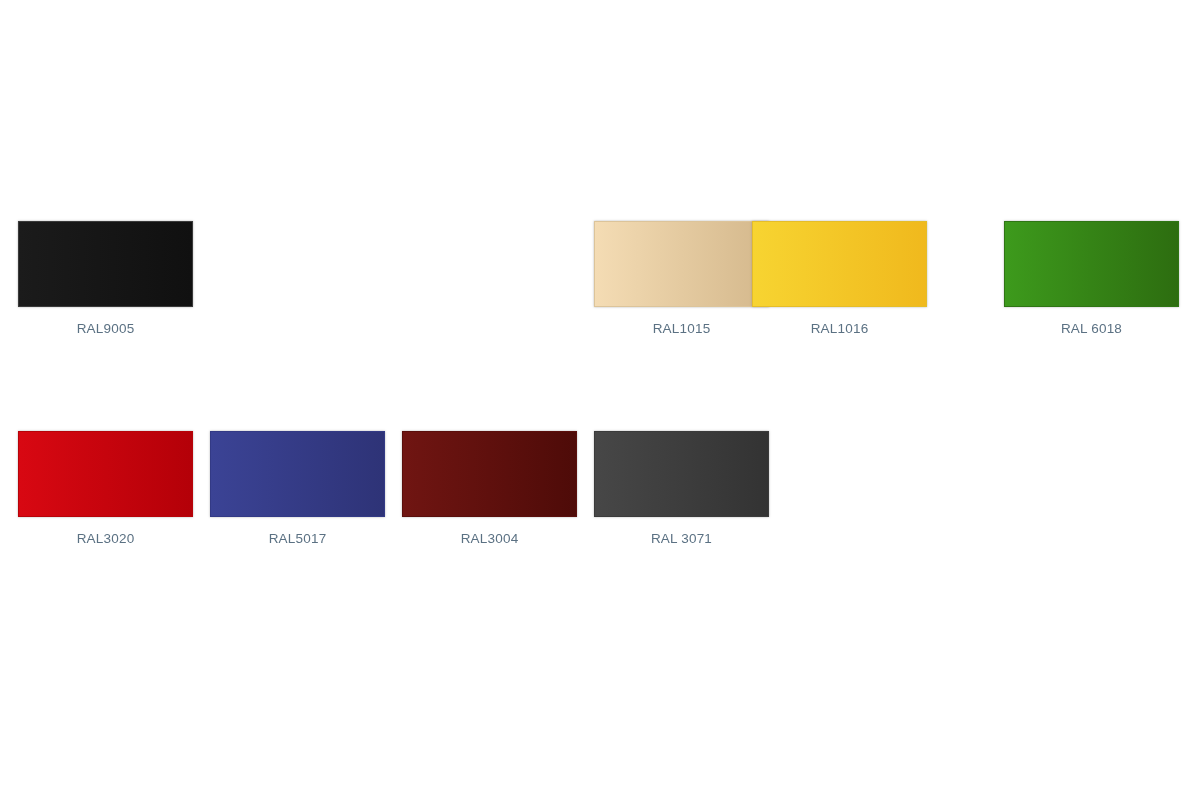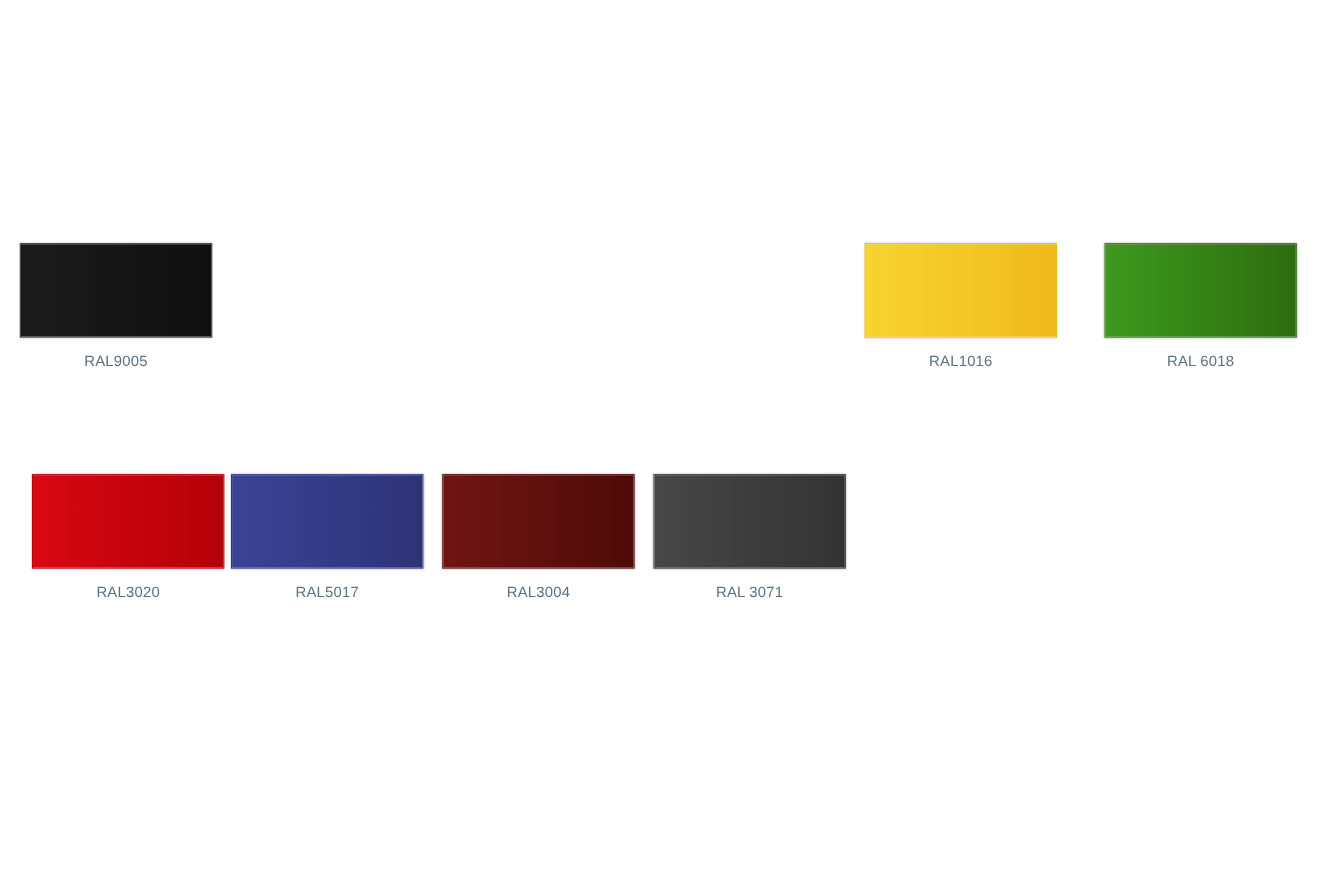--- a/index.html
+++ b/index.html
@@ -60,31 +60,35 @@
 </head>
 <body style="background: rgb(255, 255, 255);">
 
 <div id="swatch-board">
 
   <div class="swatch-row" id="swatch-row-1" style="top: 221px;">
       <div class="swatch-cell" style="left: 18px;">
         <div class="swatch-chip" style="background: linear-gradient(90deg, rgb(27, 27, 27) 0%, rgb(16, 16, 16) 100%); border: 1px solid rgb(58, 58, 58);"></div>
         <div class="swatch-label" style="color: rgb(91, 113, 131);">RAL9005</div>
       </div>
-      <div class="swatch-cell" style="left: 786px;">
+      <div class="swatch-cell" style="left: 594px;">
+        <div class="swatch-chip" style="background: linear-gradient(90deg, rgb(244, 220, 180) 0%, rgb(212, 184, 140) 100%); border: 1px solid rgb(220, 196, 154);"></div>
+        <div class="swatch-label" style="color: rgb(91, 113, 131);">RAL1015</div>
+      </div>
+      <div class="swatch-cell" style="left: 752px;">
         <div class="swatch-chip" style="background: linear-gradient(90deg, rgb(247, 212, 49) 0%, rgb(240, 185, 29) 100%); border: 1px solid rgb(229, 189, 40);"></div>
         <div class="swatch-label" style="color: rgb(91, 113, 131);">RAL1016</div>
       </div>
       <div class="swatch-cell" style="left: 968px; padding-left: 36px;">
         <div class="swatch-chip" style="background: linear-gradient(90deg, rgb(61, 154, 28) 0%, rgb(45, 109, 16) 100%); border: 1px solid rgb(47, 117, 20);"></div>
         <div class="swatch-label" style="color: rgb(91, 113, 131);">RAL 6018</div>
       </div>
     </div>
   <div class="swatch-row" id="swatch-row-2" style="top: 431px;">
-      <div class="swatch-cell" style="left: 18px; margin-left: 11px;">
+      <div class="swatch-cell" style="left: 18px;">
         <div class="swatch-chip" style="background: linear-gradient(90deg, rgb(216, 8, 18) 0%, rgb(180, 0, 8) 100%); border: 1px solid rgb(183, 3, 9);"></div>
         <div class="swatch-label" style="color: rgb(91, 113, 131);">RAL3020</div>
       </div>
       <div class="swatch-cell" style="left: 210px;">
         <div class="swatch-chip" style="background: linear-gradient(90deg, rgb(59, 67, 149) 0%, rgb(46, 51, 119) 100%); border: 1px solid rgb(51, 58, 133);"></div>
         <div class="swatch-label" style="color: rgb(91, 113, 131);">RAL5017</div>
       </div>
       <div class="swatch-cell" style="left: 402px;">
         <div class="swatch-chip" style="background: linear-gradient(90deg, rgb(112, 21, 18) 0%, rgb(78, 11, 8) 100%); border: 1px solid rgb(90, 15, 12);"></div>
         <div class="swatch-label" style="color: rgb(91, 113, 131);">RAL3004</div>

